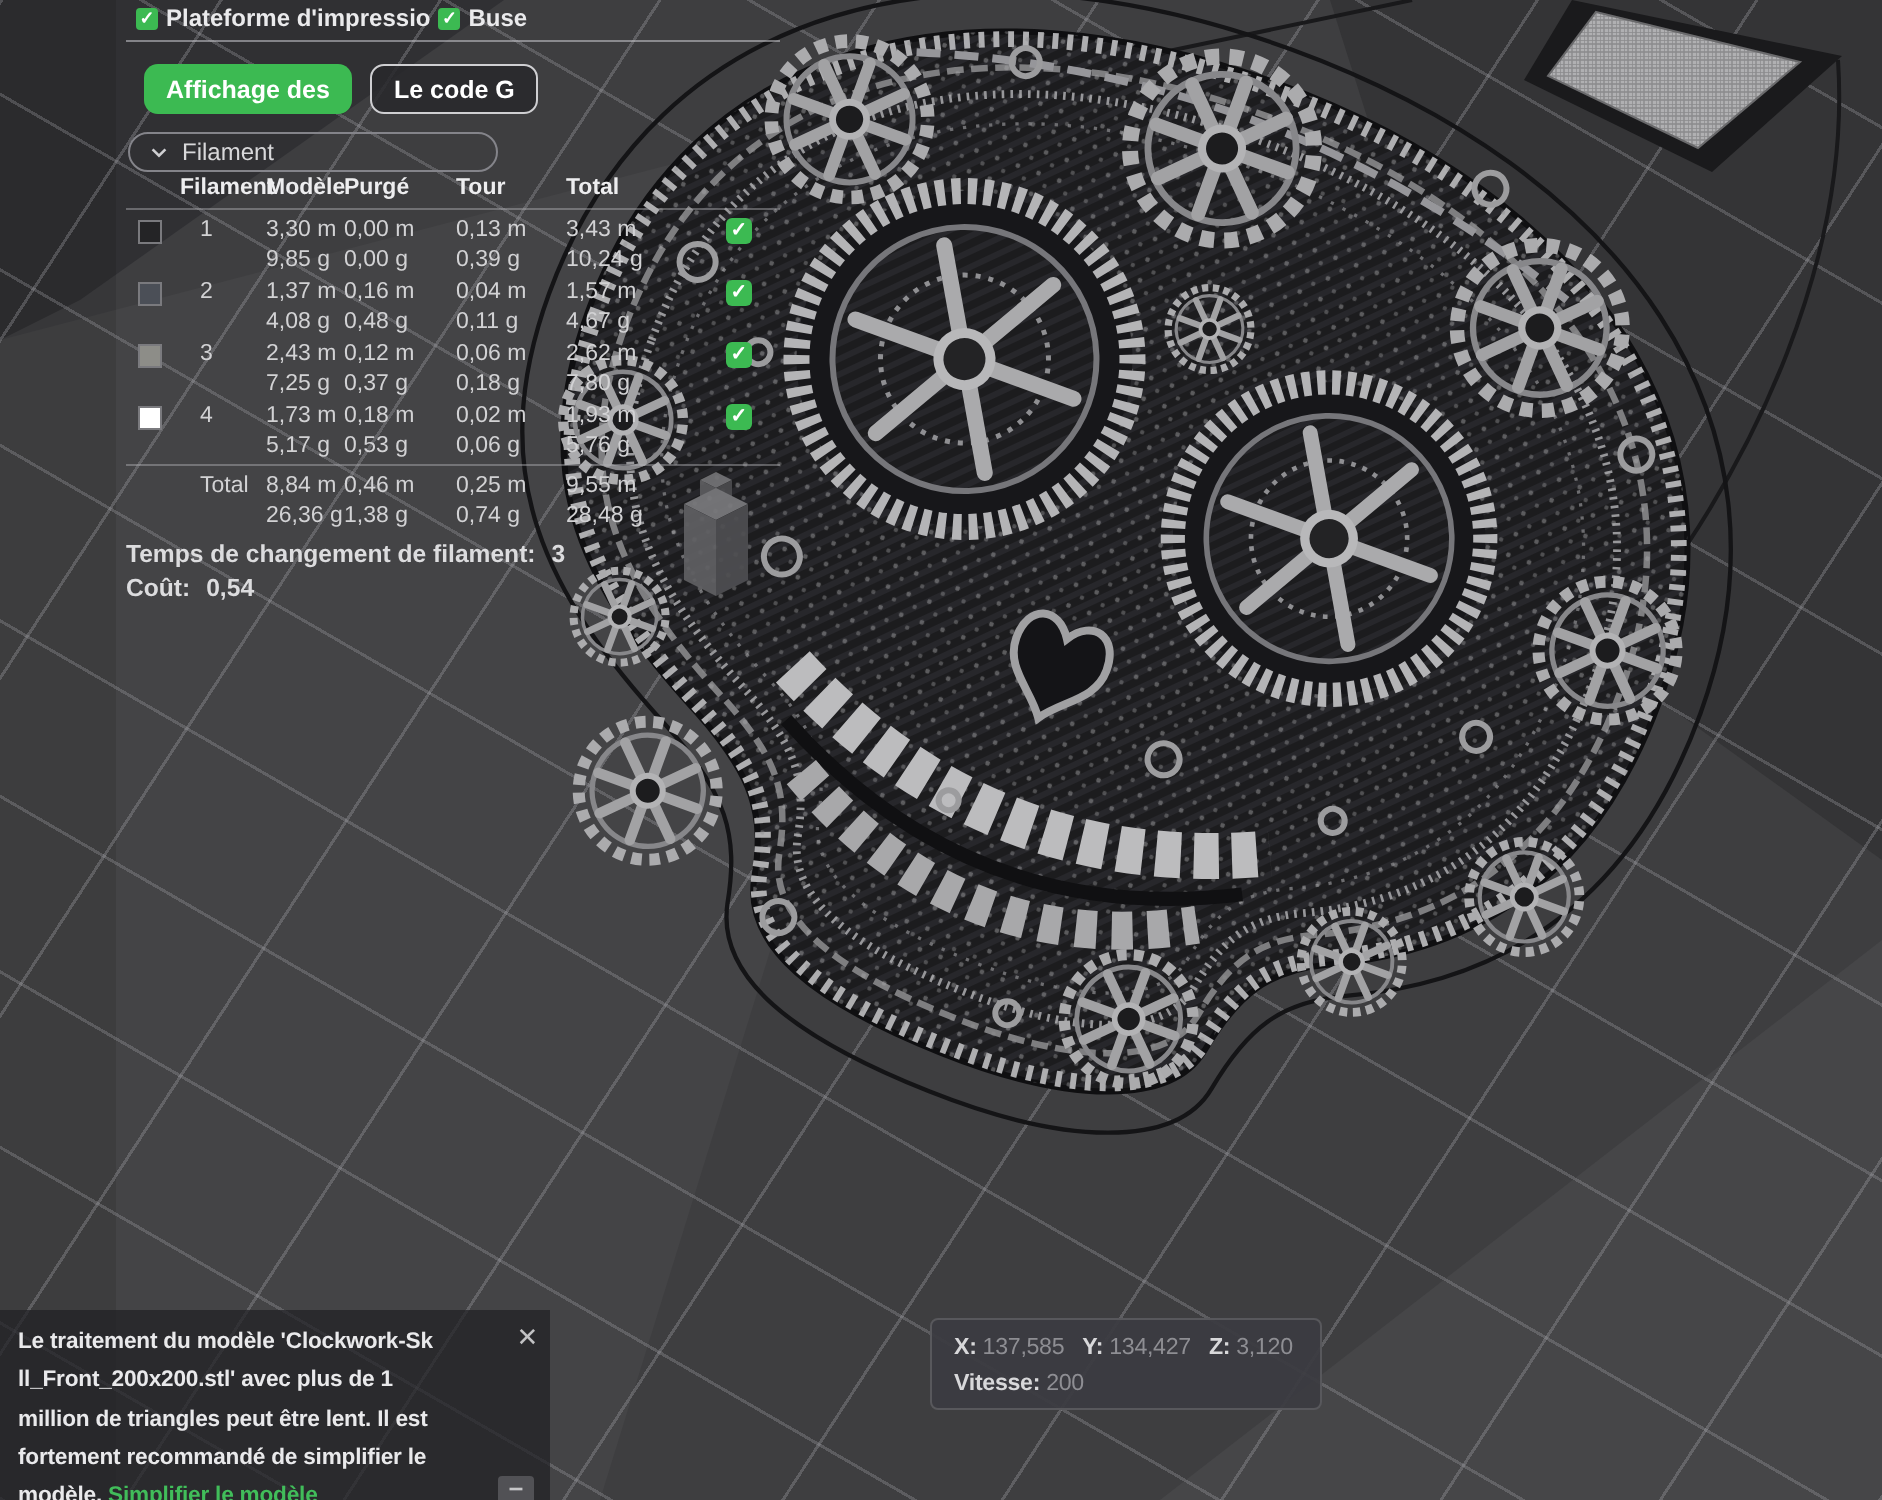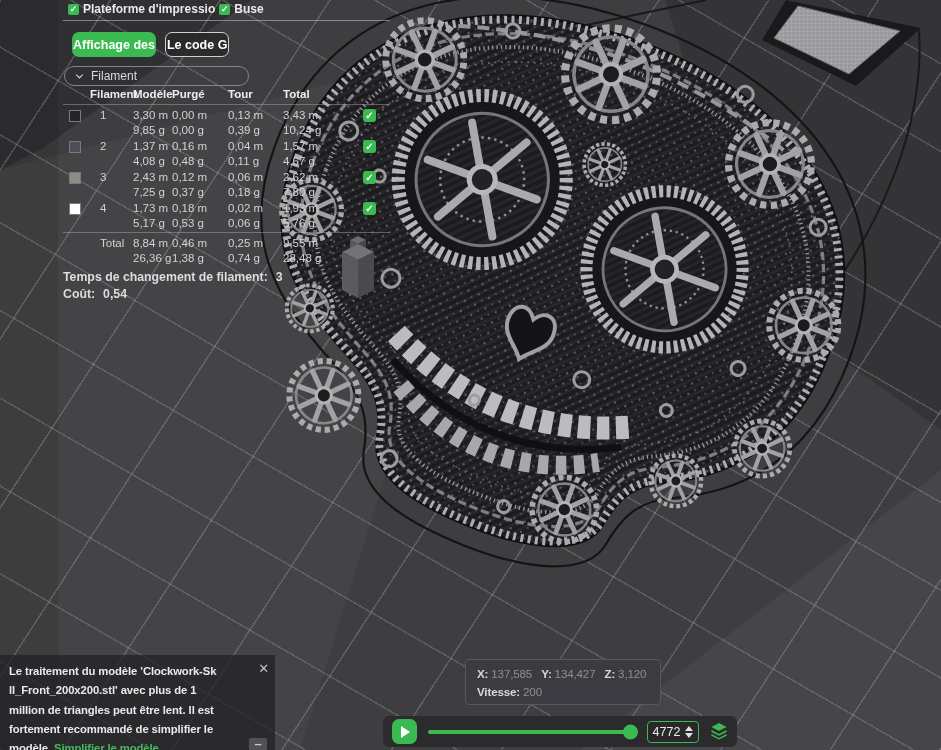--- a/index.html
+++ b/index.html
@@ -13,21 +13,21 @@
 
   
   .left-panel{position:absolute;left:63px;top:0;width:327px;color:#d9d9db;}
   .opt-row{position:absolute;top:2px;left:5px;display:flex;align-items:center;gap:4px;
            font-size:12px;font-weight:bold;color:#eaeaec;}
   .opt{display:flex;align-items:center;gap:4px;cursor:pointer;}
   .cb{width:11px;height:11px;border-radius:2px;background:#3cba52;color:#fff;font-size:9px;
       line-height:11px;text-align:center;font-weight:bold;flex:none;}
   .hline{position:absolute;left:0;right:0;height:1px;background:rgba(200,200,205,.55);}
   .tabs{position:absolute;top:32px;left:9px;display:flex;gap:9px;}
-  .tab{height:25px;padding:0 1px;border-radius:7px;font-weight:bold;font-size:12.5px;color:#fff;
+  .tab{height:25px;padding:0 11px;border-radius:7px;font-weight:bold;font-size:12.5px;color:#fff;
        display:flex;align-items:center;box-sizing:border-box;cursor:pointer;}
   .tab.active{background:#3cba52;}
   .tab.inactive{background:rgba(40,40,44,.85);border:1.5px solid #cfcfd2;}
   .dropdown{position:absolute;top:66px;left:1px;width:185px;height:20px;border:1px solid #84848a;
             border-radius:10px;display:flex;align-items:center;gap:6px;padding:0 9px;
             font-size:12px;color:#d8d8da;box-sizing:border-box;cursor:pointer;}
   .ftable{position:absolute;top:88px;left:0;width:327px;font-size:11.5px;}
   .frow{display:grid;grid-template-columns:28px 42px 39px 56px 55px 75px 1fr;align-items:start;}
   .fhead{font-weight:bold;color:#ededef;height:14px;}
   .fhead .h1{grid-column:1 / span 2;padding-left:27px;}
@@ -387,34 +387,14 @@
         </span>
       </div>
     <div class="tt-row" style="margin-bottom:0">
       <span class="tt-pair">
         <span class="tt-label">Vitesse:</span>
         <span class="tt-val">200</span>
       </span>
     </div>
   </div>
 
-  <div class="playbar">
-    <div class="playbtn">
-      <span class="tri"></span>
-    </div>
-    <div class="track">
-      <span class="knob"></span>
-    </div>
-    <div class="layerbox">
-      <span>4772</span>
-      <span class="spin">
-        <i class="up"></i>
-        <i class="down"></i>
-      </span>
-    </div>
-    <svg class="layers-ico" viewBox="0 0 18 18">
-      <path d="M9 0 L17 4.2 9 8.4 1 4.2 Z" fill="#3cba52"></path>
-      <path d="M1 7.4 9 11.6 17 7.4 17 9.4 9 13.6 1 9.4 Z" fill="#3cba52"></path>
-      <path d="M1 11.6 9 15.8 17 11.6 17 13.4 9 17.6 1 13.4 Z" fill="#3cba52"></path>
-    </svg>
-  </div>
 
 </div>
 
 </body></html>

